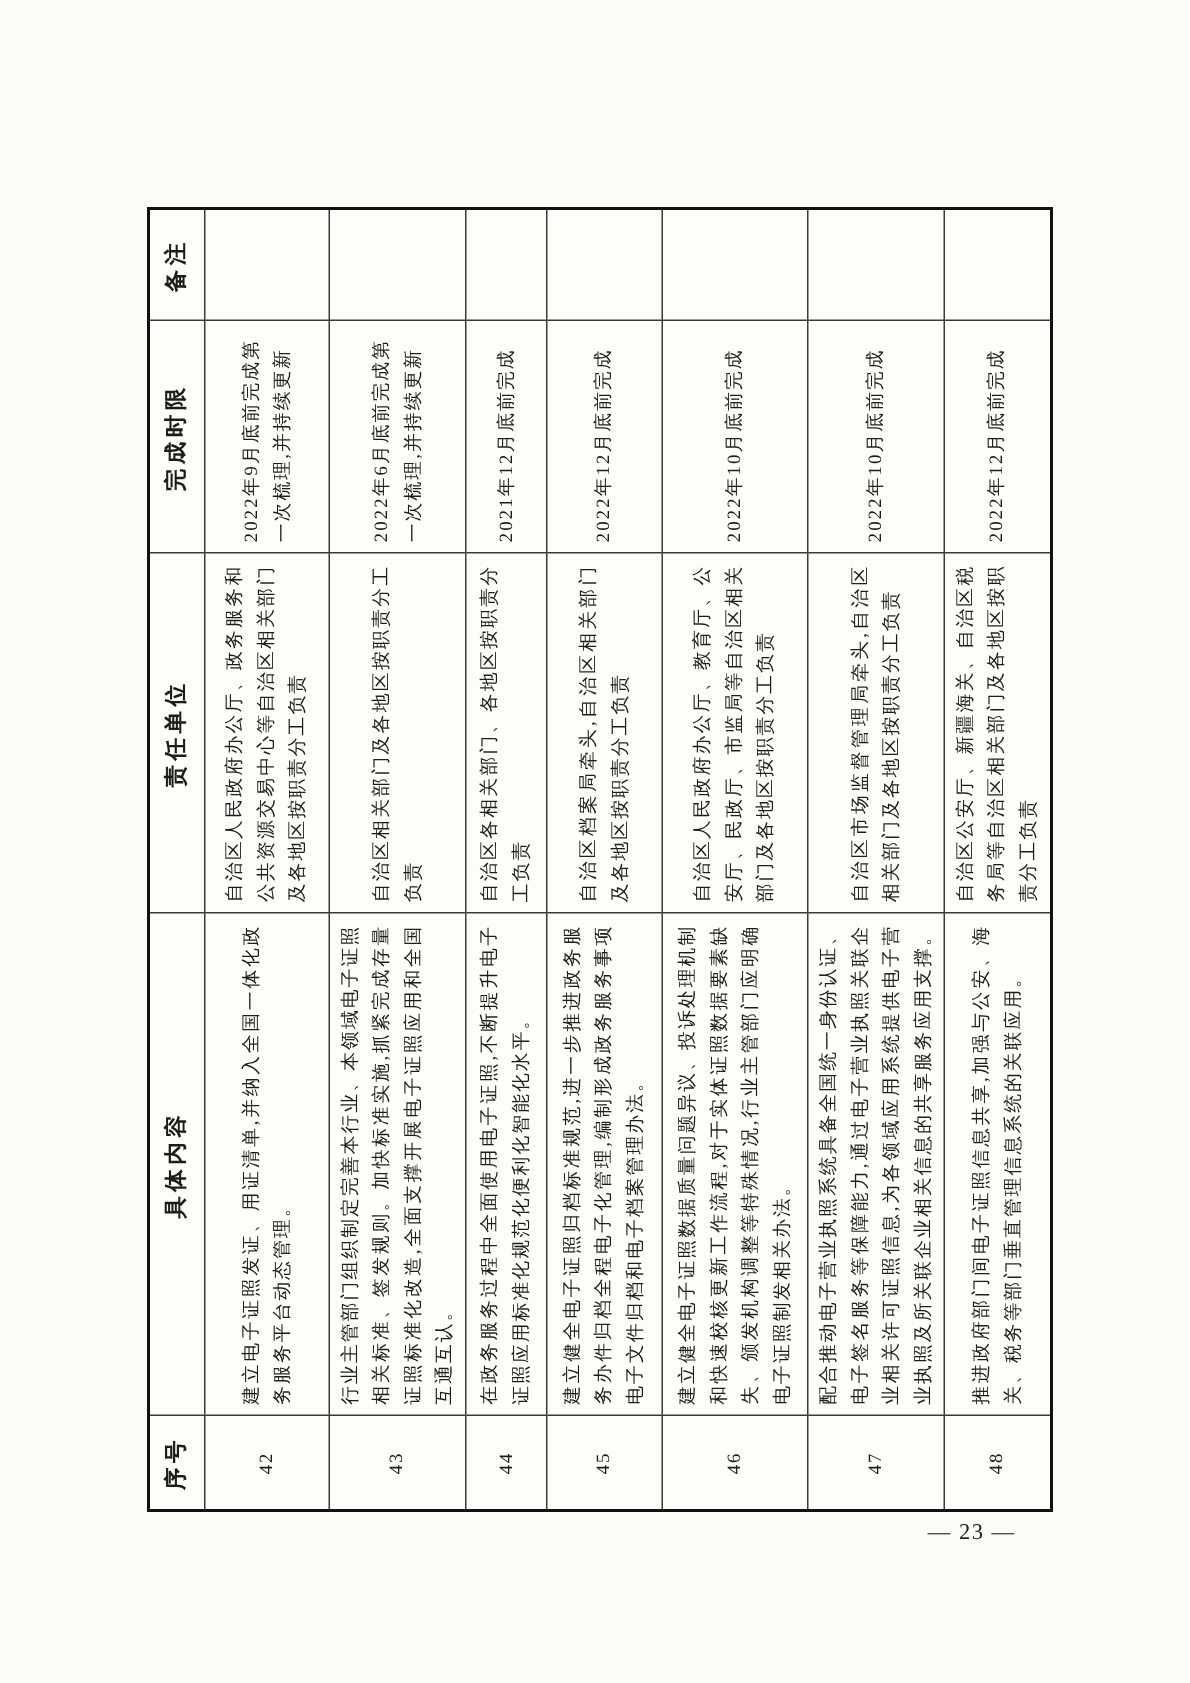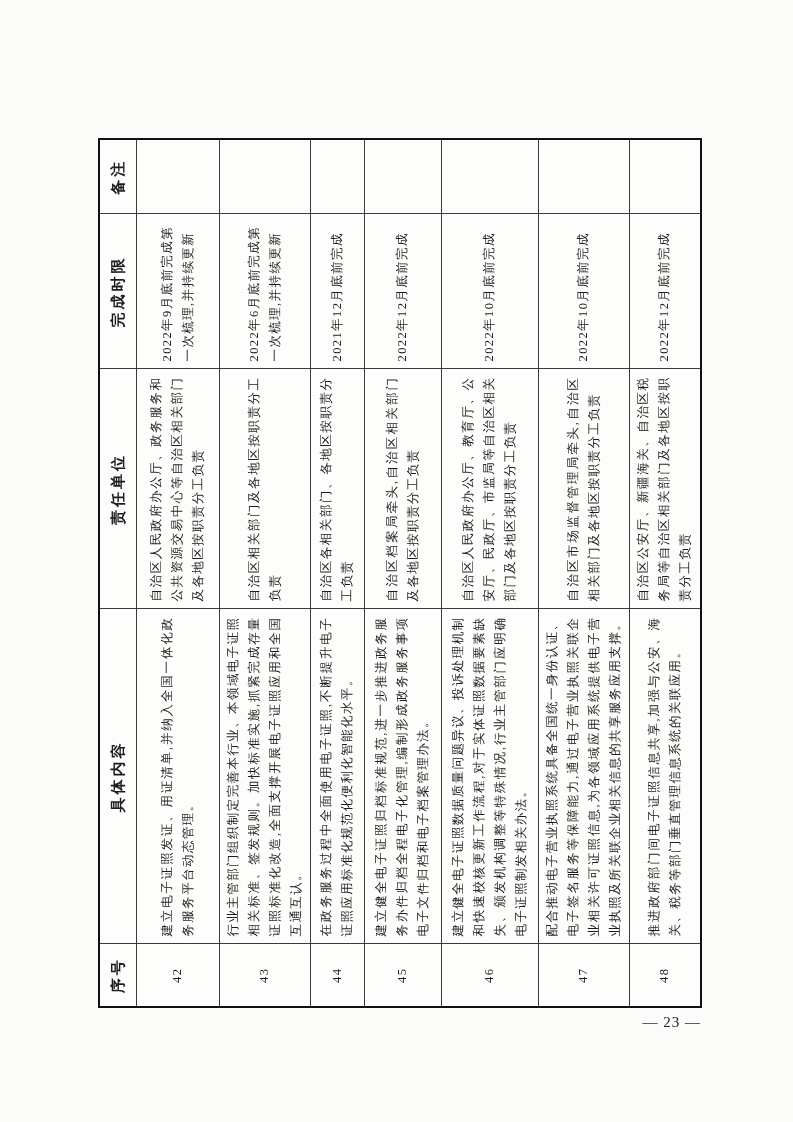--- a/index.html
+++ b/index.html
@@ -36,21 +36,21 @@
   table.doc th{
     font-family:"Liberation Sans","DejaVu Sans",sans-serif;
     font-weight:bold;font-size:15px;letter-spacing:3px;
     text-align:center;padding:2px;
   }
   td.seq{text-align:center;font-size:13px;letter-spacing:0;}
   td.content,td.unit{text-align:justify;text-justify:inter-ideograph;}
   td.deadline{text-align:left;letter-spacing:0.8px;}
   td.remark{}
   .page-number{
-    position:absolute;top:1014px;right:92px;
+    position:absolute;top:1014px;right:116px;
     font-size:15px;letter-spacing:1px;color:#222;
     font-family:"Liberation Serif","DejaVu Serif",serif;
   }
 </style>
 </head>
 <body>
 
 <div class="rot-wrap">
   <div class="landscape">
     <table class="doc">

